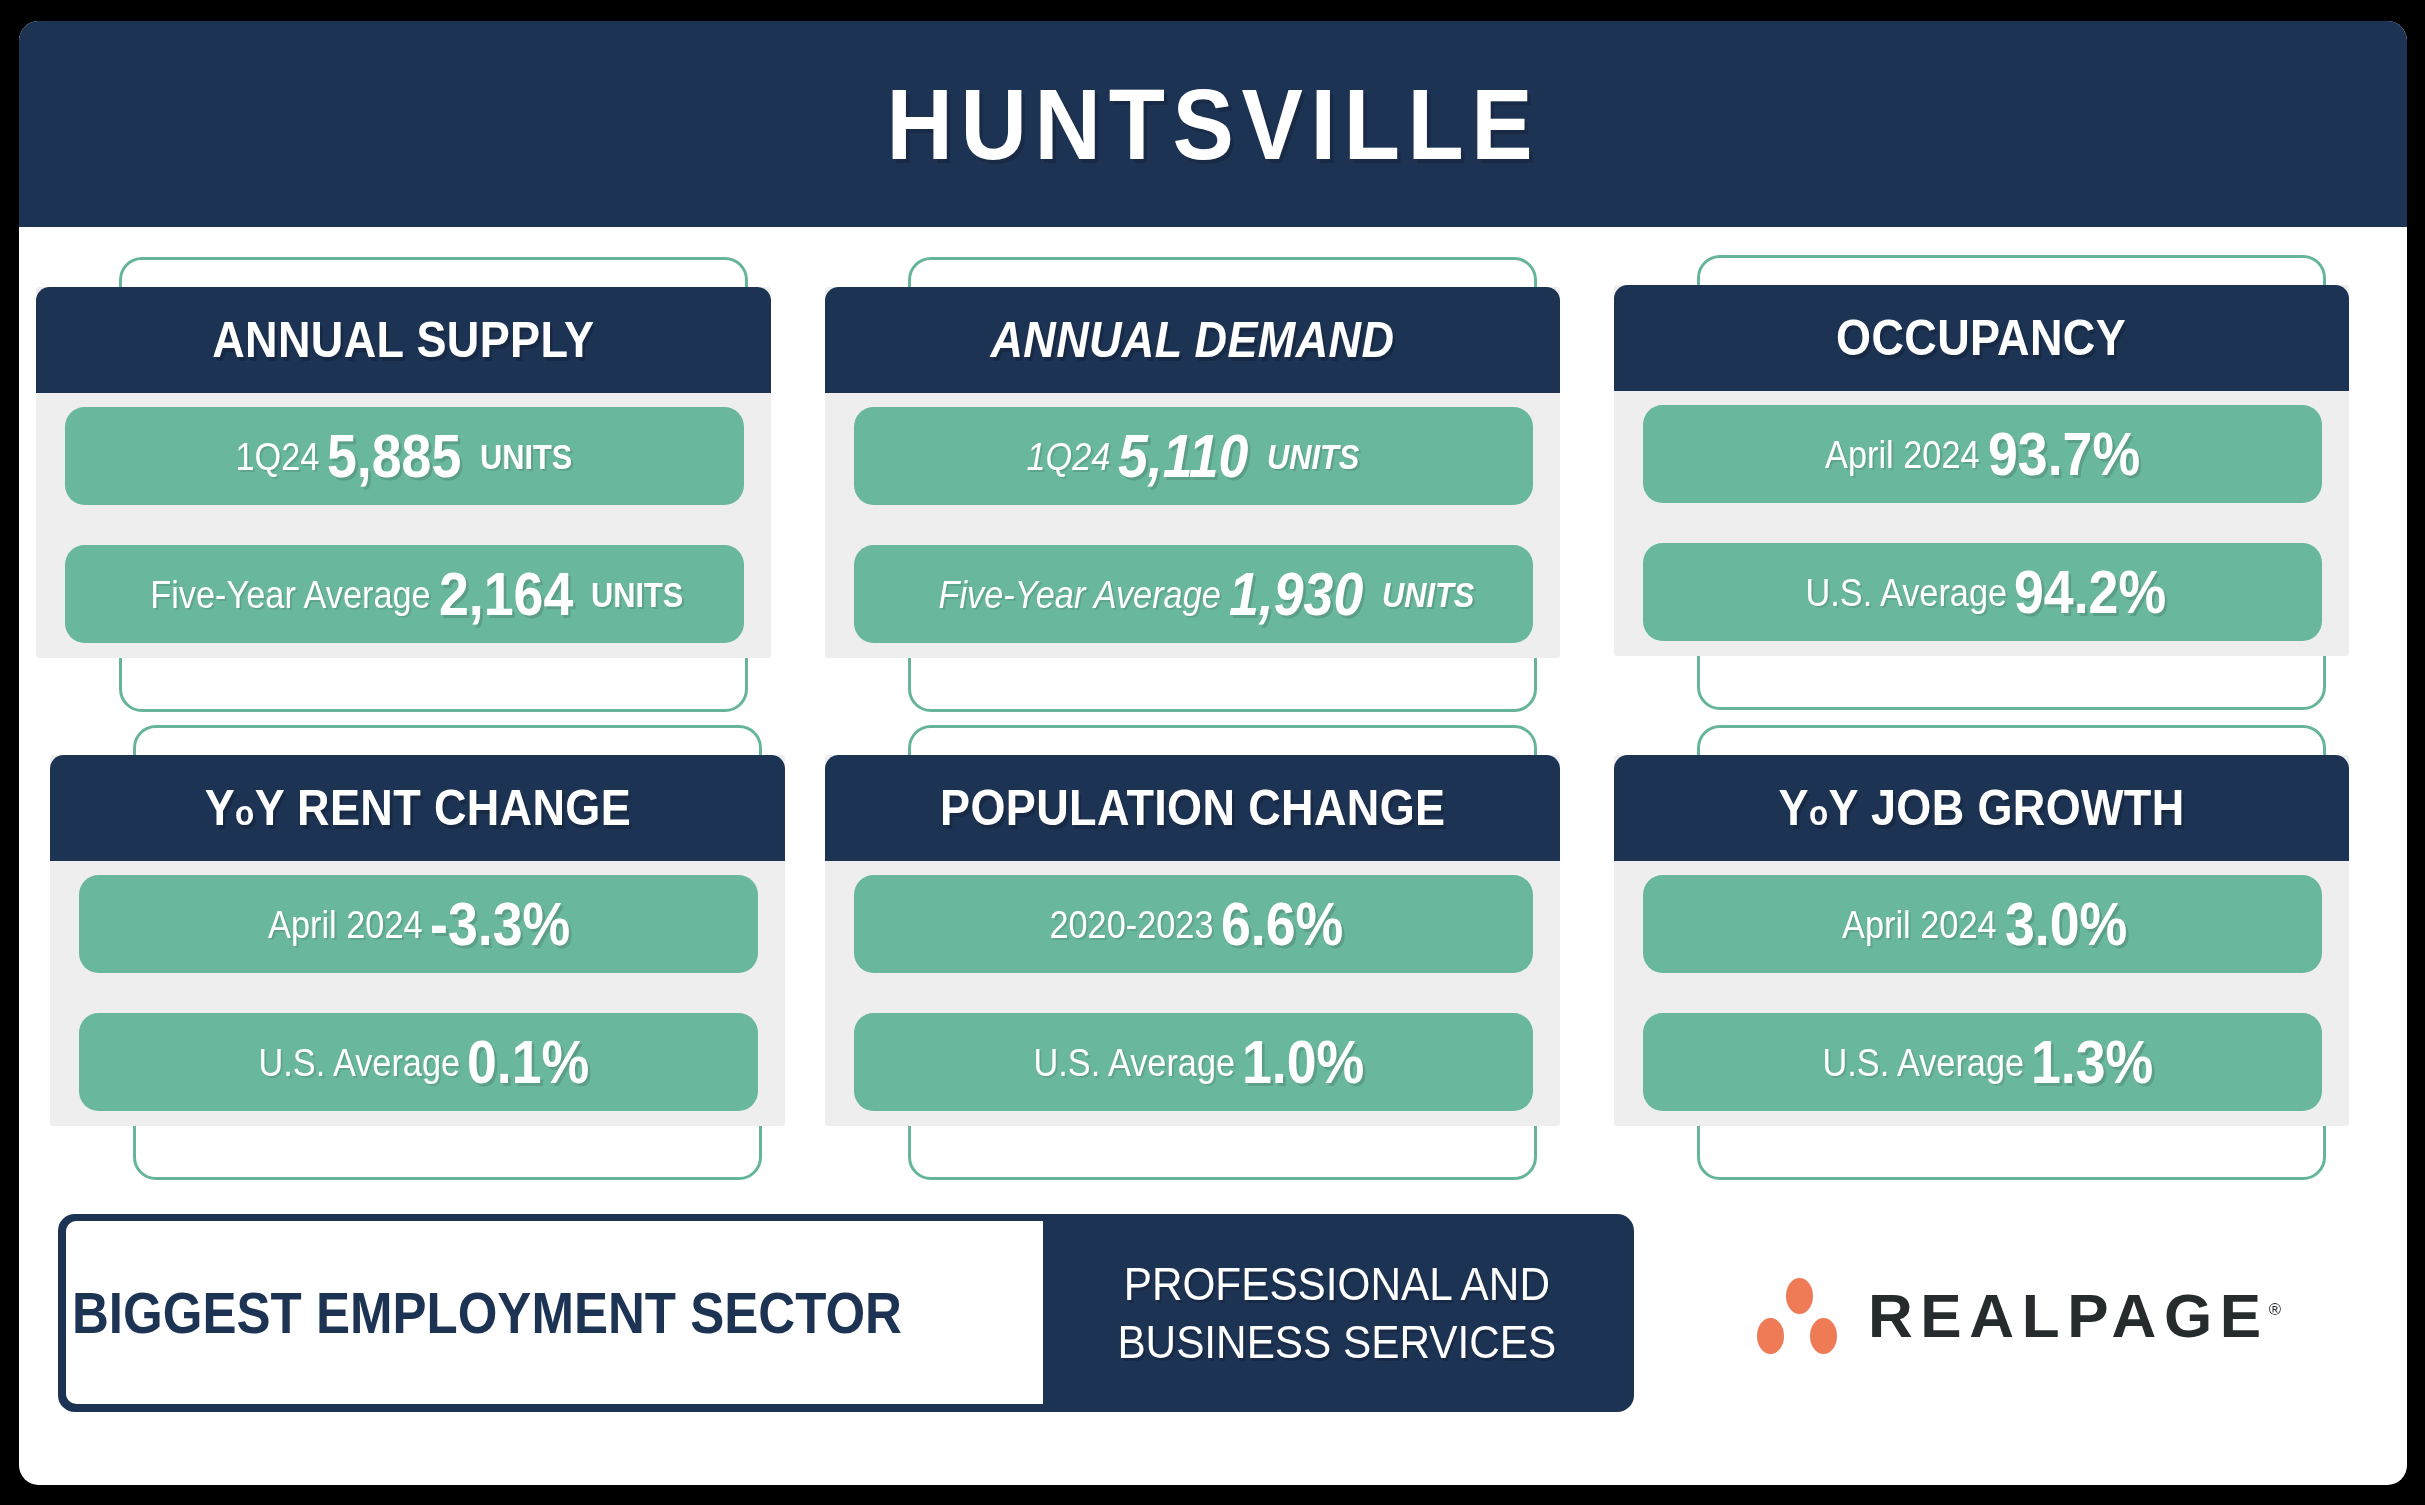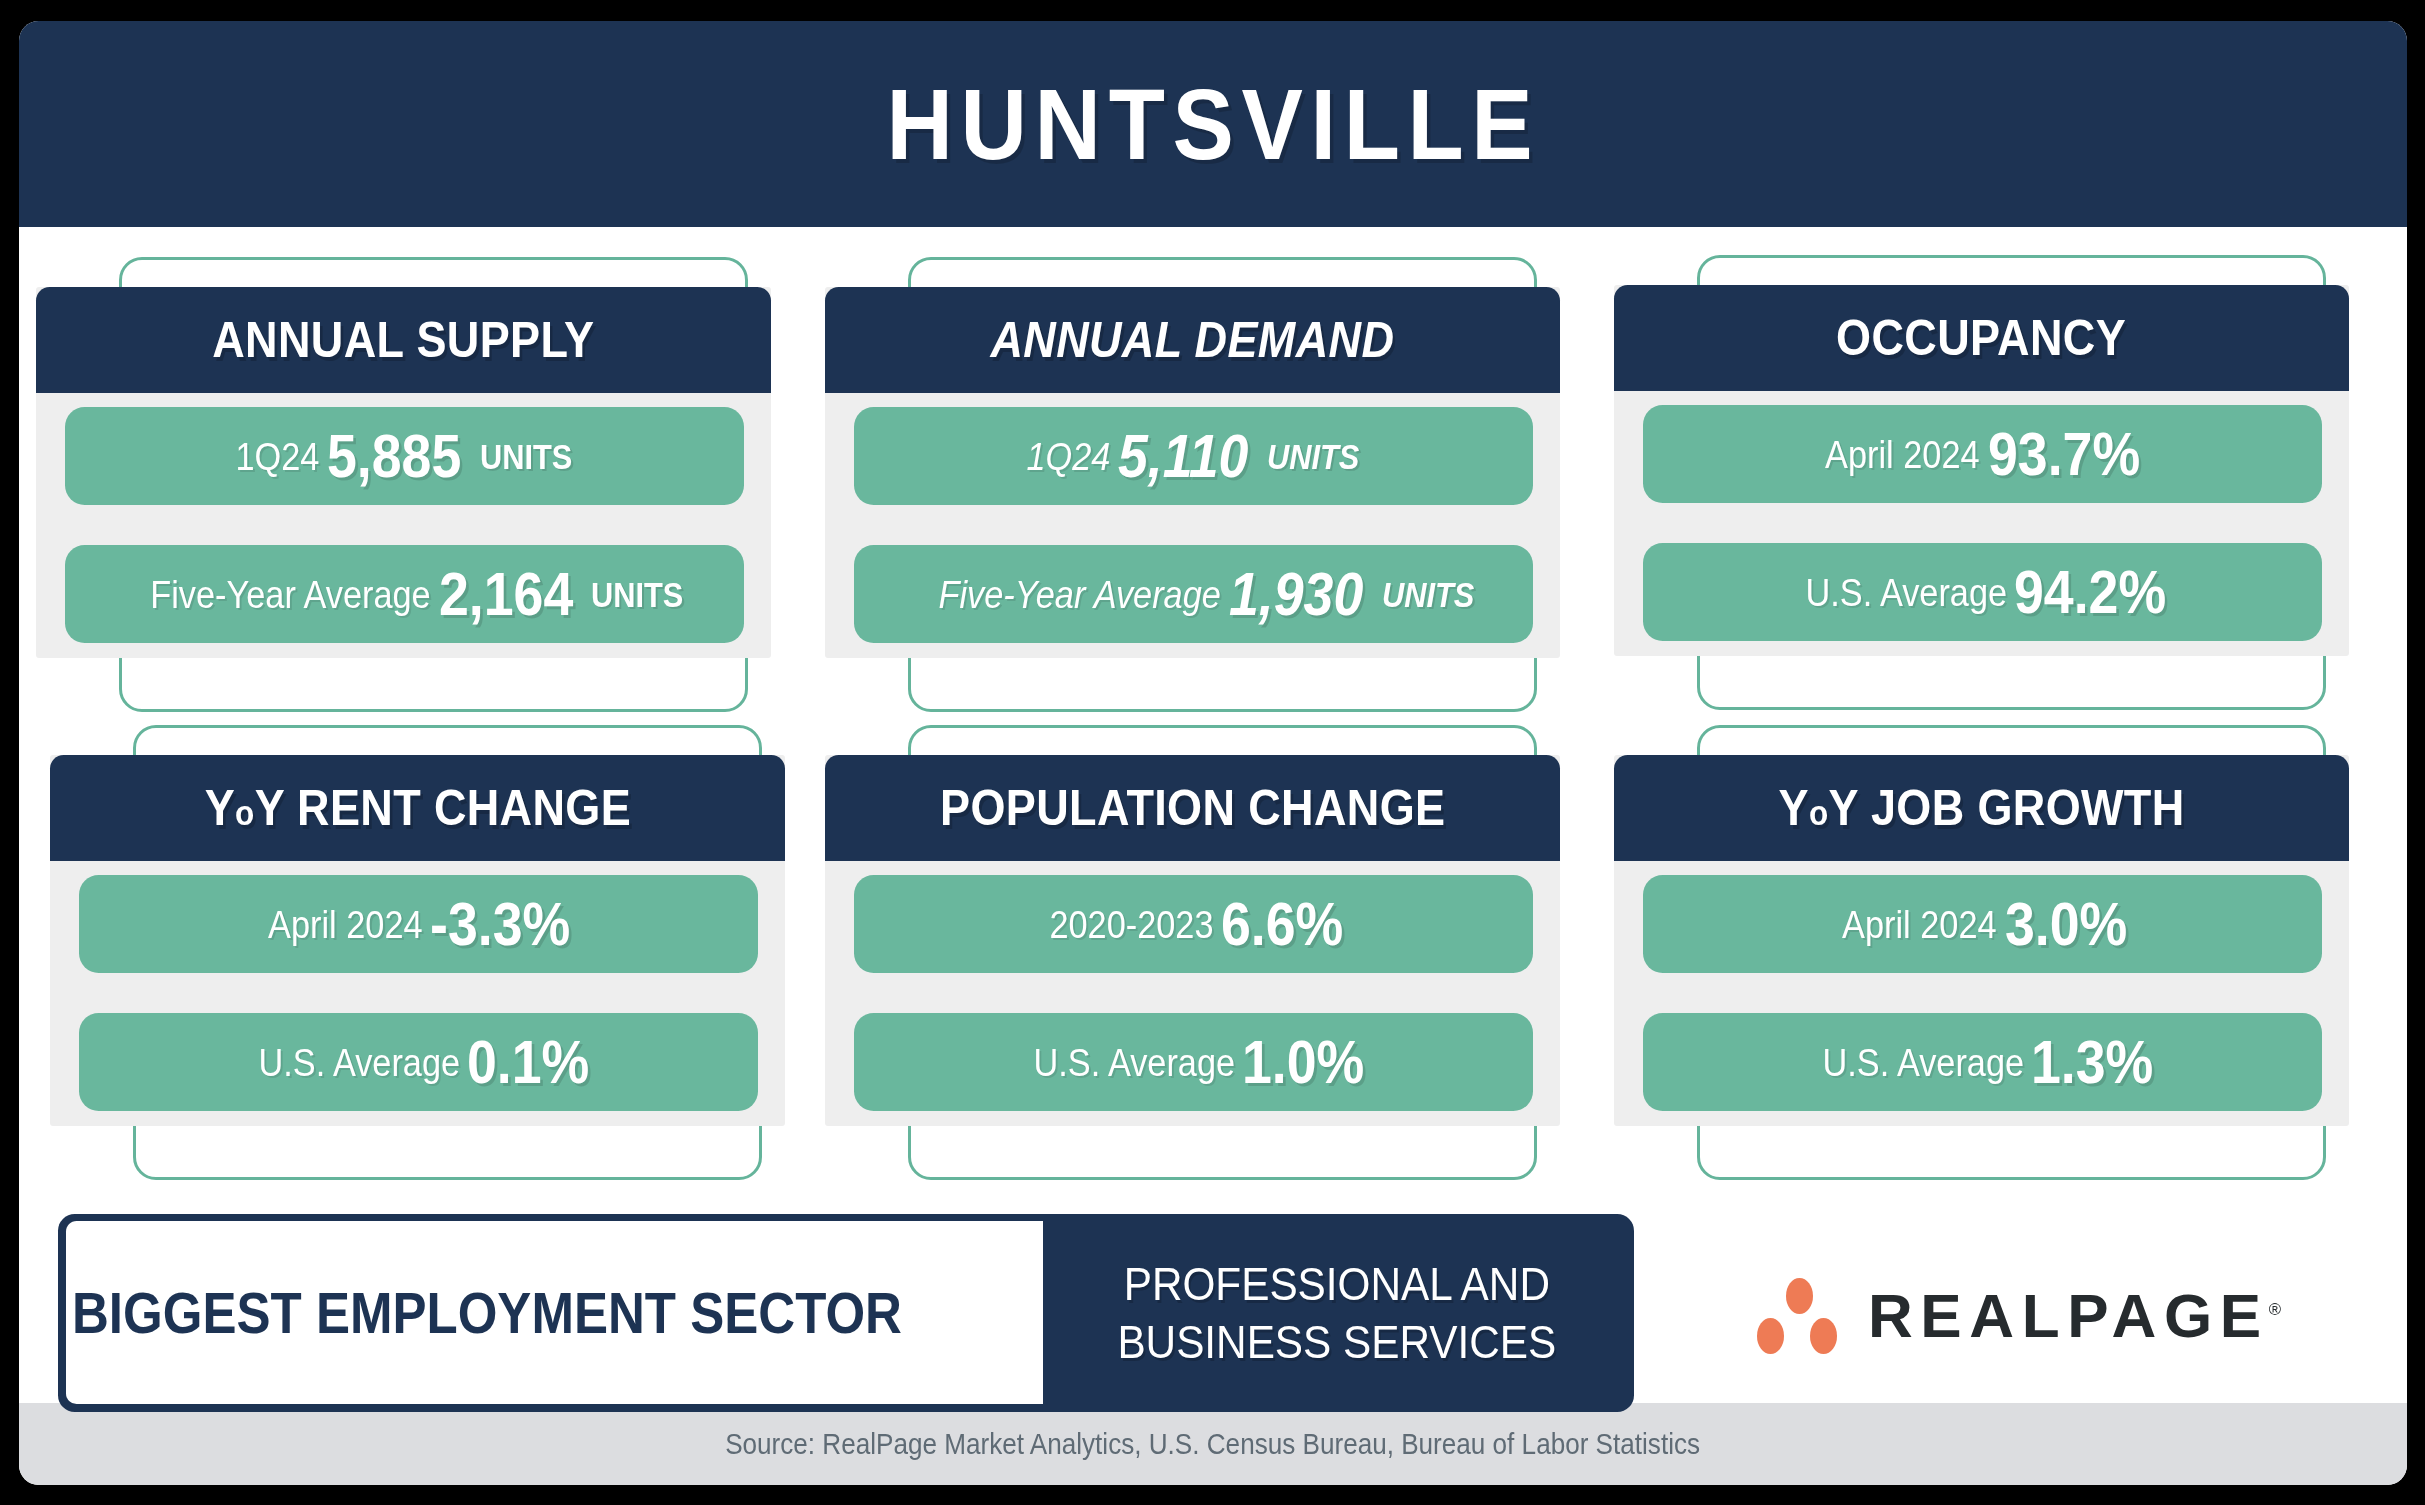--- a/index.html
+++ b/index.html
@@ -439,18 +439,15 @@
       <div id="logo-dots">
         <span class="dot d0"></span>
         <span class="dot d1"></span>
         <span class="dot d2"></span>
       </div>
       <div id="logo-word"><span>REALPAGE</span><span id="logo-reg">®</span></div>
     </div>
 
   </div>
 
-  <div id="footer">
-    <div id="footer-text">Source: RealPage Market Analytics, U.S. Census Bureau, Bureau of Labor Statistics</div>
-  </div>
 
 </div>
 
 
 </body></html>

